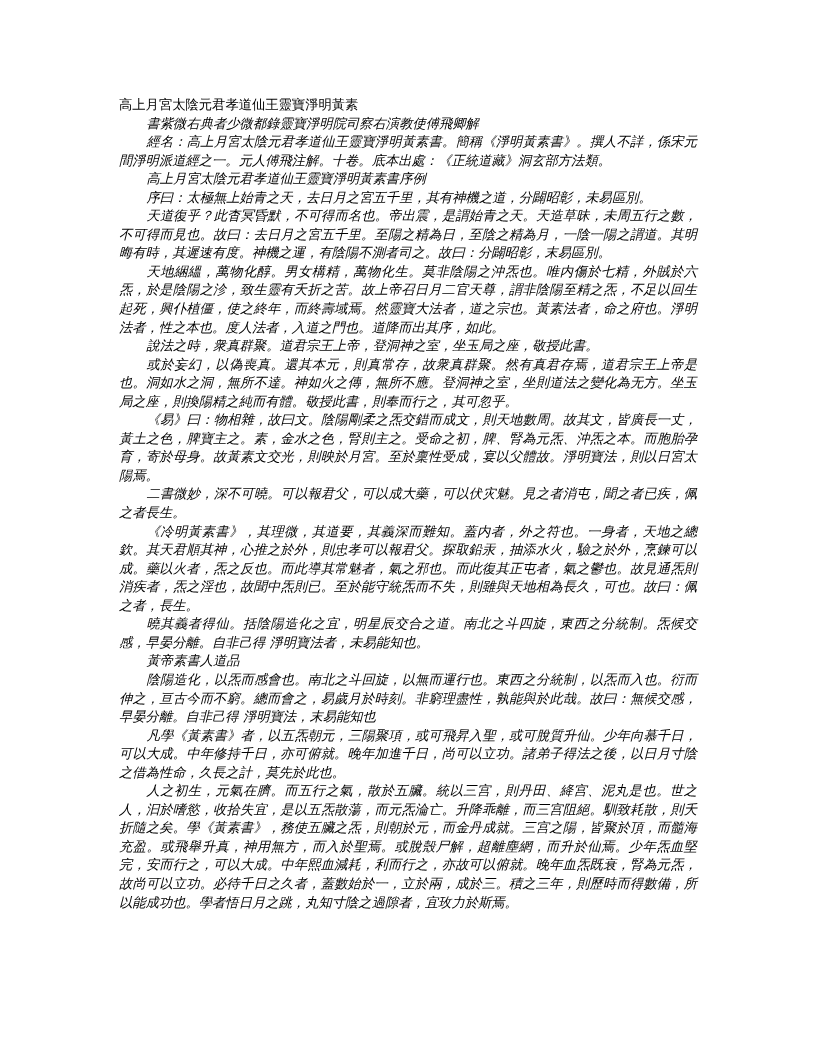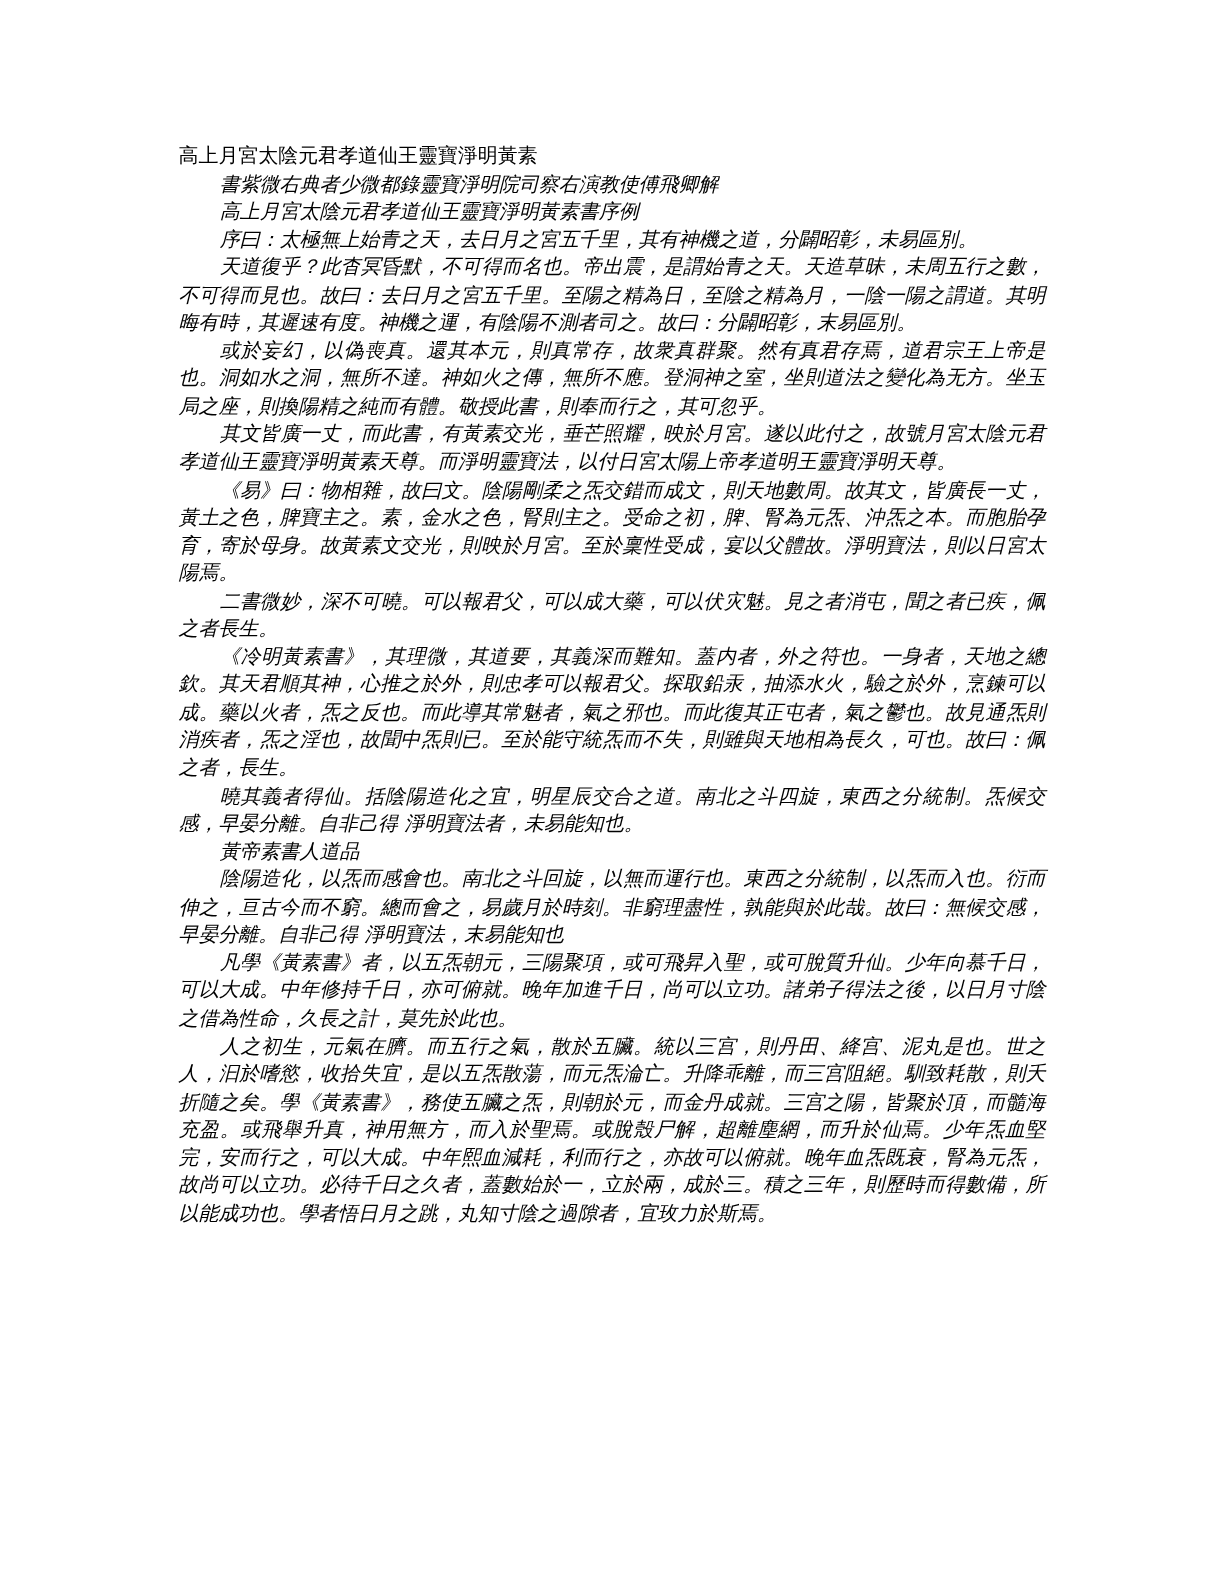--- a/index.html
+++ b/index.html
@@ -52,25 +52,27 @@
     text-indent: 0;
   }
 </style>
 </head>
 <body>
 
 <div class="page">
   <div class="doc-body" id="doc-body">
       <p class="para flush">高上月宮太陰元君孝道仙王靈寶淨明黃素</p>
       <p class="para indent">書紫微右典者少微都錄靈寶淨明院司察右演教使傅飛卿解</p>
+      <p class="para indent">經名：高上月宮太陰元君孝道仙王靈寶淨明黃素書。簡稱《淨明黃素書》。撰人不詳，係宋元間淨明派道經之一。元人傅飛注解。十卷。底本出處：《正統道藏》洞玄部方法類。</p>
       <p class="para indent">高上月宮太陰元君孝道仙王靈寶淨明黃素書序例</p>
       <p class="para indent">序曰：太極無上始青之天，去日月之宮五千里，其有神機之道，分闢昭彰，未易區別。</p>
       <p class="para indent">天道復乎？此杳冥昏默，不可得而名也。帝出震，是謂始青之天。天造草昧，未周五行之數，不可得而見也。故曰：去日月之宮五千里。至陽之精為日，至陰之精為月，一陰一陽之謂道。其明晦有時，其遲速有度。神機之運，有陰陽不測者司之。故曰：分闢昭彰，末易區別。</p>
+      <p class="para indent">天地綑縕，萬物化醇。男女構精，萬物化生。莫非陰陽之沖炁也。唯内傷於七精，外賊於六炁，於是陰陽之沴，致生靈有夭折之苦。故上帝召日月二官天尊，謂非陰陽至精之炁，不足以回生起死，興仆植僵，使之終年，而終壽域焉。然靈寶大法者，道之宗也。黃素法者，命之府也。淨明法者，性之本也。度人法者，入道之門也。道降而出其序，如此。</p>
+      <p class="para indent">說法之時，衆真群聚。道君宗王上帝，登洞神之室，坐玉局之座，敬授此書。</p>
       <p class="para indent">或於妄幻，以偽喪真。還其本元，則真常存，故衆真群聚。然有真君存焉，道君宗王上帝是也。洞如水之洞，無所不達。神如火之傳，無所不應。登洞神之室，坐則道法之變化為无方。坐玉局之座，則換陽精之純而有體。敬授此書，則奉而行之，其可忽乎。</p>
-      <p class="para indent">其文皆廣一丈，而此書，有黃素交光，垂芒照耀，映於月宮。遂以此付之，故號月宮太陰元君孝道仙王靈寶淨明黃素天尊。而淨明靈寶法，以付日宮太陽上帝孝道明王靈寶淨明天尊。</p>
       <p class="para indent">《易》曰：物相雜，故曰文。陰陽剛柔之炁交錯而成文，則天地數周。故其文，皆廣長一丈，黃土之色，脾寶主之。素，金水之色，腎則主之。受命之初，脾、腎為元炁、沖炁之本。而胞胎孕育，寄於母身。故黃素文交光，則映於月宮。至於稟性受成，宴以父體故。淨明寶法，則以日宮太陽焉。</p>
       <p class="para indent">二書微妙，深不可曉。可以報君父，可以成大藥，可以伏灾魅。見之者消屯，聞之者已疾，佩之者長生。</p>
       <p class="para indent">《冷明黃素書》，其理微，其道要，其義深而難知。蓋内者，外之符也。一身者，天地之總欽。其天君順其神，心推之於外，則忠孝可以報君父。探取鉛汞，抽添水火，驗之於外，烹鍊可以成。藥以火者，炁之反也。而此導其常魅者，氣之邪也。而此復其正屯者，氣之鬱也。故見通炁則消疾者，炁之淫也，故聞中炁則已。至於能守統炁而不失，則雖與天地相為長久，可也。故曰：佩之者，長生。</p>
       <p class="para indent">曉其義者得仙。括陰陽造化之宜，明星辰交合之道。南北之斗四旋，東西之分統制。炁候交感，早晏分離。自非己得 淨明寶法者，未易能知也。</p>
       <p class="para indent">黃帝素書人道品</p>
       <p class="para indent">陰陽造化，以炁而感會也。南北之斗回旋，以無而運行也。東西之分統制，以炁而入也。衍而伸之，亘古今而不窮。總而會之，易歲月於時刻。非窮理盡性，孰能與於此哉。故曰：無候交感，早晏分離。自非己得 淨明寶法，末易能知也</p>
       <p class="para indent">凡學《黃素書》者，以五炁朝元，三陽聚項，或可飛昇入聖，或可脫質升仙。少年向慕千日，可以大成。中年修持千日，亦可俯就。晚年加進千日，尚可以立功。諸弟子得法之後，以日月寸陰之借為性命，久長之計，莫先於此也。</p>
       <p class="para indent">人之初生，元氣在臍。而五行之氣，散於五臟。統以三宫，則丹田、絳宫、泥丸是也。世之人，汩於嗜慾，收拾失宜，是以五炁散蕩，而元炁淪亡。升降乖離，而三宫阻絕。馴致耗散，則夭折隨之矣。學《黃素書》，務使五臟之炁，則朝於元，而金丹成就。三宫之陽，皆聚於頂，而髓海充盈。或飛舉升真，神用無方，而入於聖焉。或脫殼尸解，超離塵網，而升於仙焉。少年炁血堅完，安而行之，可以大成。中年熙血減耗，利而行之，亦故可以俯就。晚年血炁既衰，腎為元炁，故尚可以立功。必待千日之久者，蓋數始於一，立於兩，成於三。積之三年，則歷時而得數備，所以能成功也。學者悟日月之跳，丸知寸陰之過隙者，宜玫力於斯焉。</p>
     </div>
 </div>

